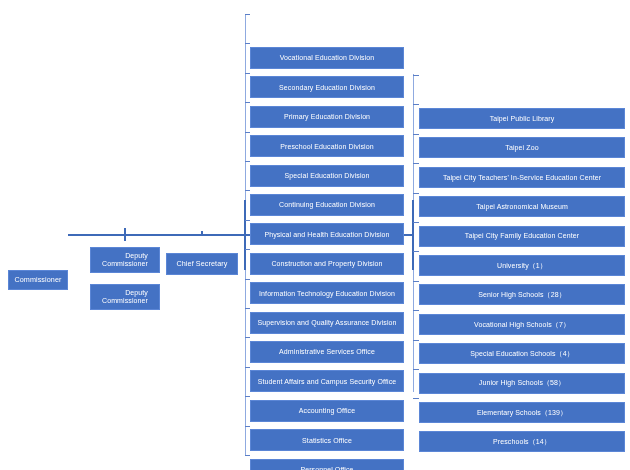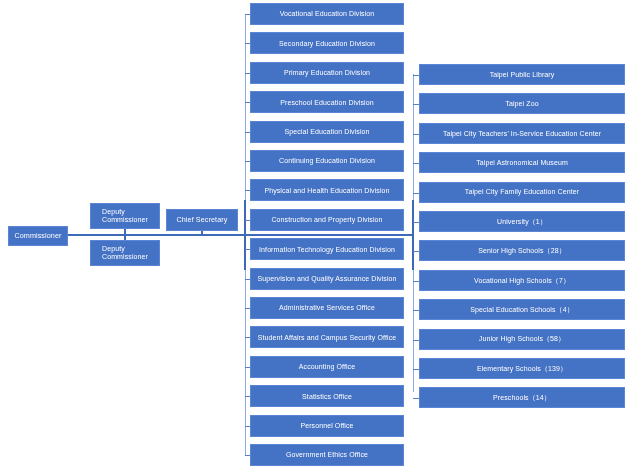--- a/index.html
+++ b/index.html
@@ -19,27 +19,28 @@
   }
   .node {
     position: absolute;
     box-sizing: border-box;
     background: #4472C4;
     border: 1px solid #5B86D6;
     color: #ffffff;
     display: flex;
     align-items: center;
     justify-content: center;
-    text-align: left;
+    text-align: right;
     line-height: 1.05;
     font-size: 7.2px;
     letter-spacing: 0.1px;
     padding: 0 3px;
     z-index: 3;
     white-space: nowrap;
+    margin-top: 44px;
   }
   .node.two-line {
     white-space: normal;
     line-height: 1.2;
   }
   .conn {
     position: absolute;
     background: #5B7FC7;
     z-index: 1;
   }

